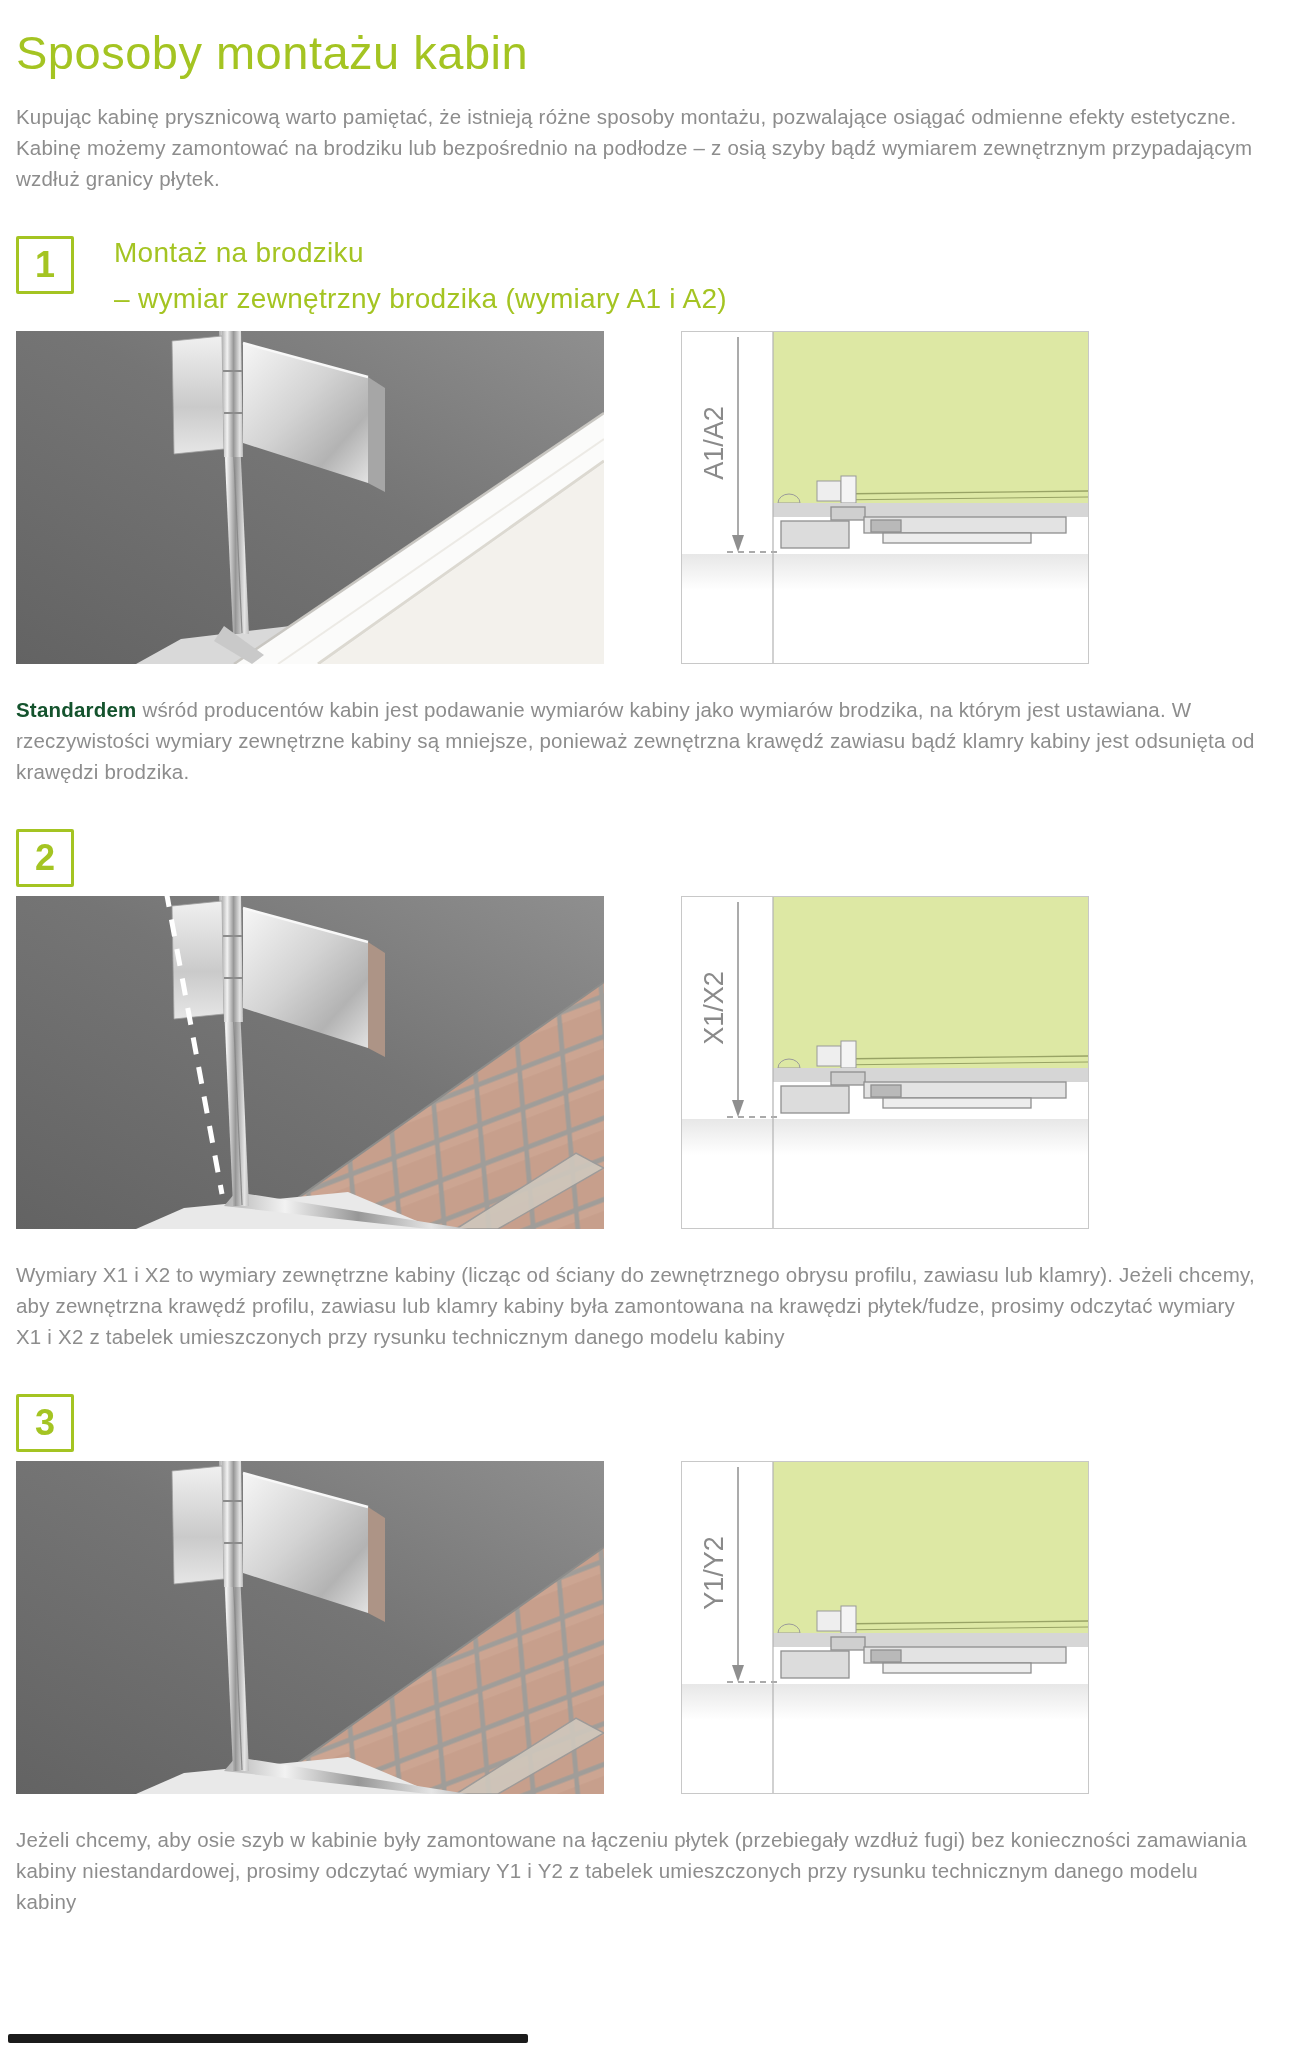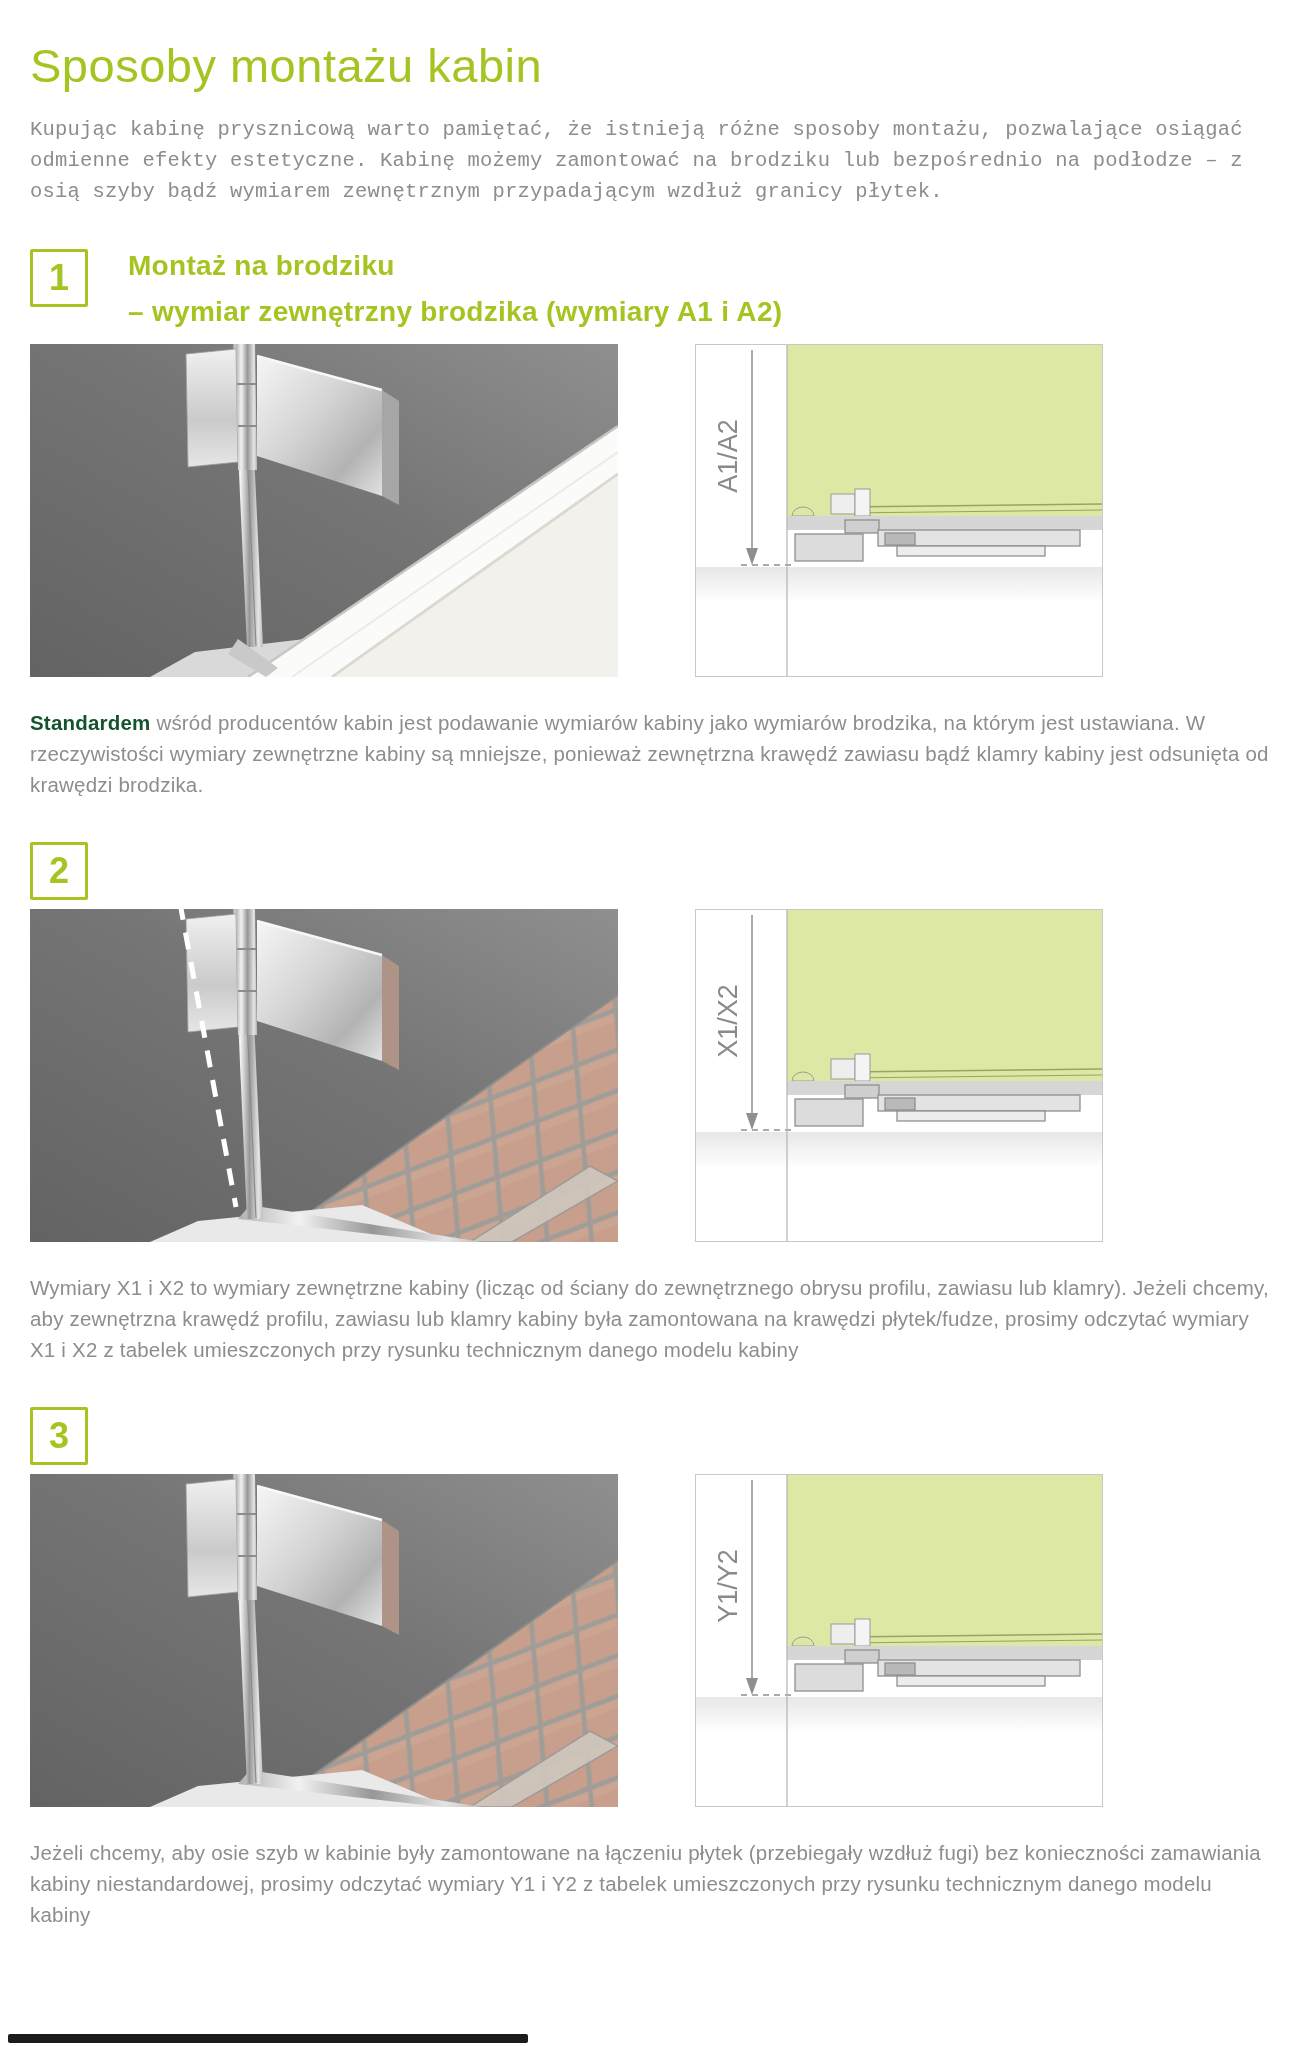--- a/index.html
+++ b/index.html
@@ -2,46 +2,46 @@
 <html lang="pl"><head>
 <meta charset="utf-8">
 <style>
   html,body{margin:0;padding:0;}
   body{
     width:1302px;height:2046px;position:relative;overflow:hidden;
     background:#ffffff;
     font-family:"Liberation Sans","DejaVu Sans",sans-serif;
     -webkit-font-smoothing:antialiased;
   }
-  .page{padding:24px 32px 0 30px;position:relative;margin-top:13px;}
+  .page{padding:24px 32px 0 16px;position:relative;}
 
   .title{
     font-size:47px;line-height:1.22;font-weight:400;
     color:#a4c422;letter-spacing:.5px;margin:0;
   }
   .body-text{
     font-size:20.5px;line-height:31px;color:#8d8d8d;
     margin:0;max-width:1245px;letter-spacing:.2px;
   }
-  .intro{margin-top:20px;font-family:Liberation Mono, monospace;}
+  .intro{margin-top:20px;}
   .note{margin-top:30px;}
   .note b{color:#14532d;font-weight:700;}
 
   .section-header{
     display:flex;align-items:flex-start;margin-top:36px;
   }
   .num-badge{
     width:52px;height:52px;border:3px solid #a4c422;border-radius:2px;
     display:flex;align-items:center;justify-content:center;
     color:#a4c422;font-size:36px;font-weight:700;background:#fff;
     flex:0 0 auto;margin-top:6px;
   }
   .section-titles{margin-left:40px;}
   .section-titles .line{
-    color:#a4c422;font-size:28px;line-height:46px;font-weight:700;
+    color:#a4c422;font-size:28px;line-height:46px;font-weight:400;
     letter-spacing:.3px;
   }
 
   .figure-row{
     display:flex;margin-top:9px;height:333px;
   }
   .photo{
     width:588px;height:333px;flex:0 0 auto;overflow:hidden;background:#6e6e6e;
   }
   .diagram{

